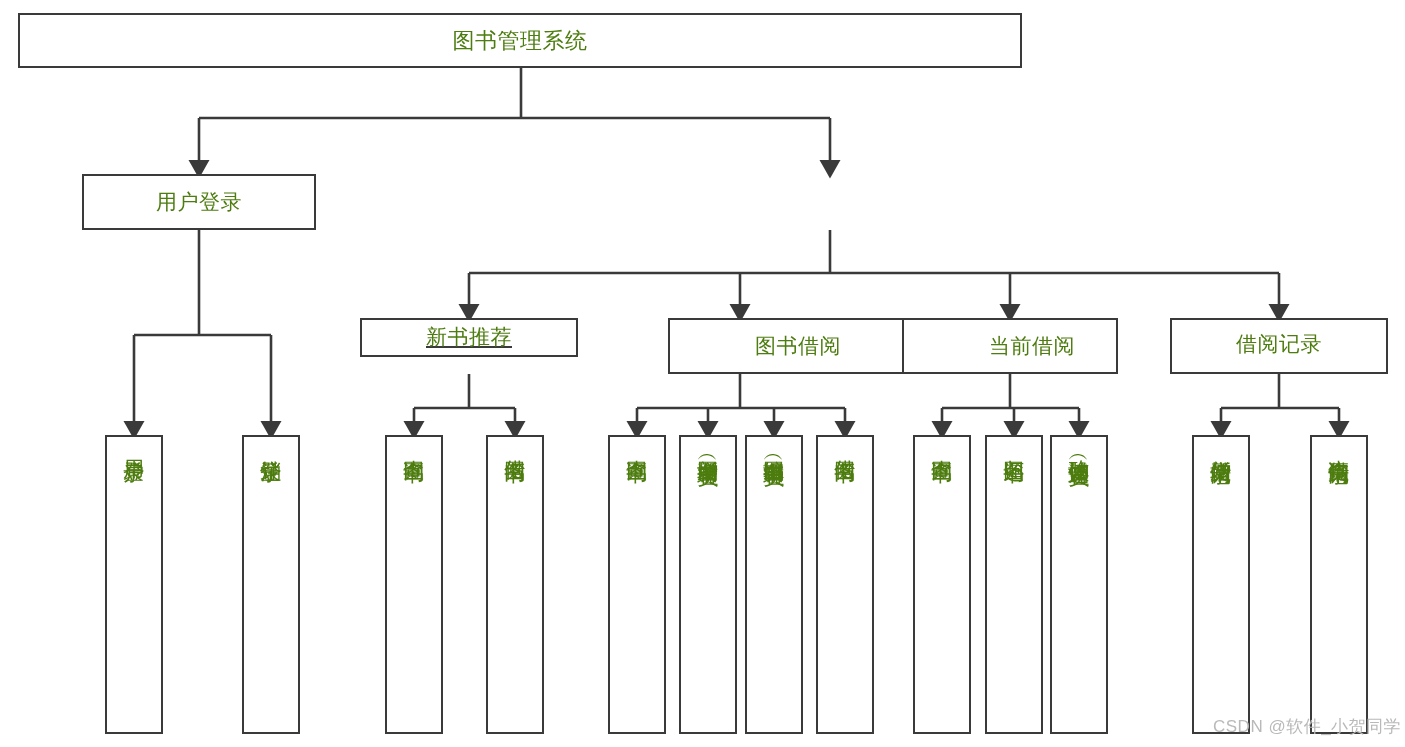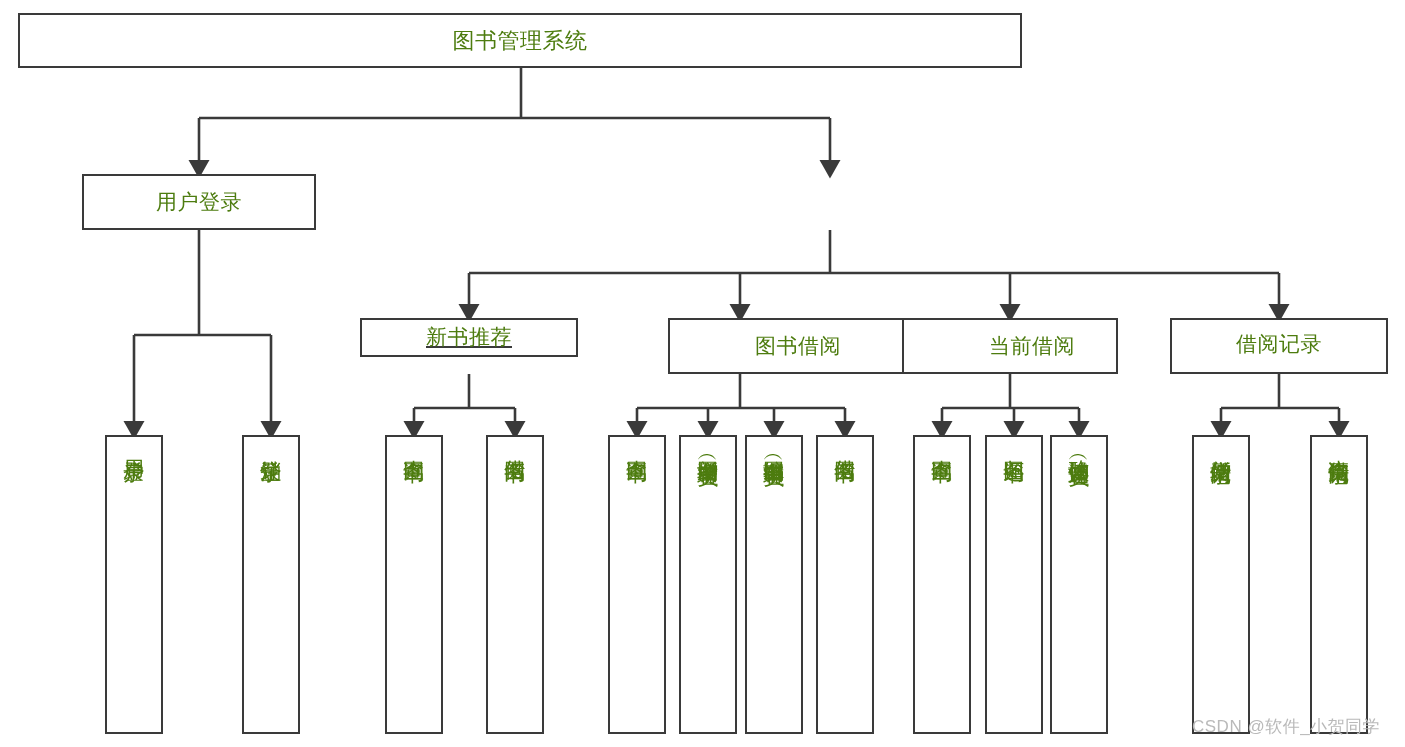--- a/index.html
+++ b/index.html
@@ -177,15 +177,15 @@
   <div class="node leaf" style="left:1050px; top:435px; width:58px; height:299px;">
     <span class="node-label">确认归还（管理员）</span>
   </div>
   <div class="node leaf" style="left:1192px; top:435px; width:58px; height:299px;">
     <span class="node-label">新增借阅记录</span>
   </div>
   <div class="node leaf" style="left:1310px; top:435px; width:58px; height:299px;">
     <span class="node-label">查询借阅记录</span>
   </div>
 
-  <div class="watermark" style="left:1192px; top:715px;">CSDN @软件_小贺同学</div>
+  <div class="watermark" style="left:1192px; top:715px;padding-left:21px;">CSDN @软件_小贺同学</div>
 
 </div>
 
 </body></html>

